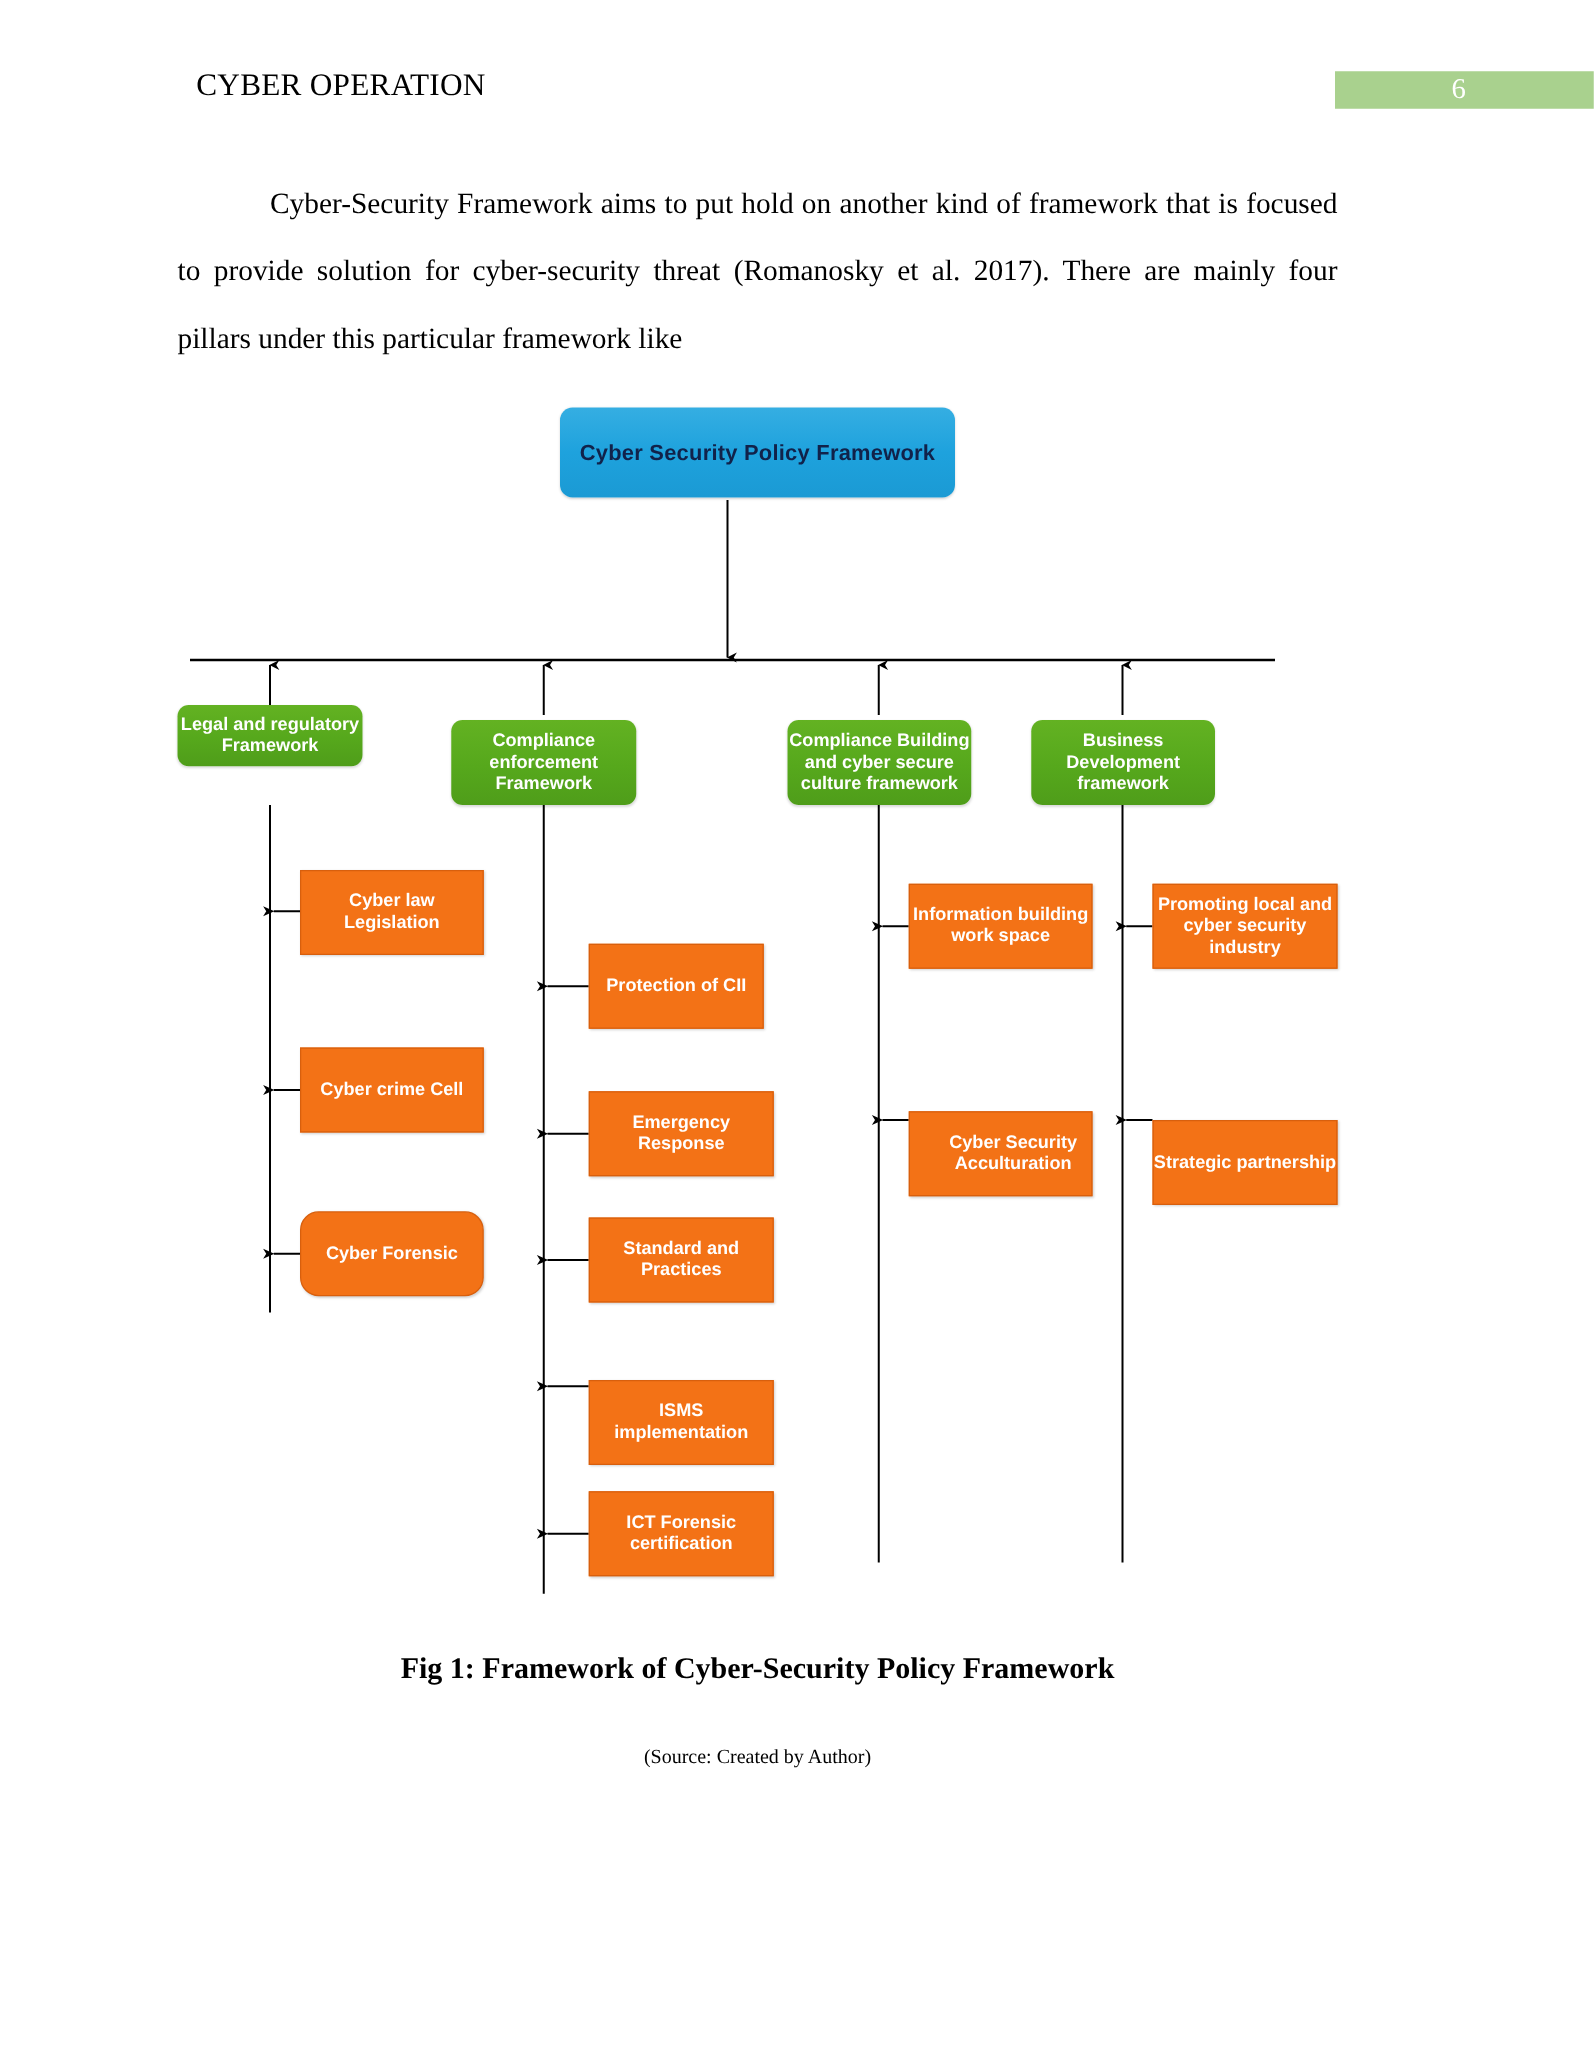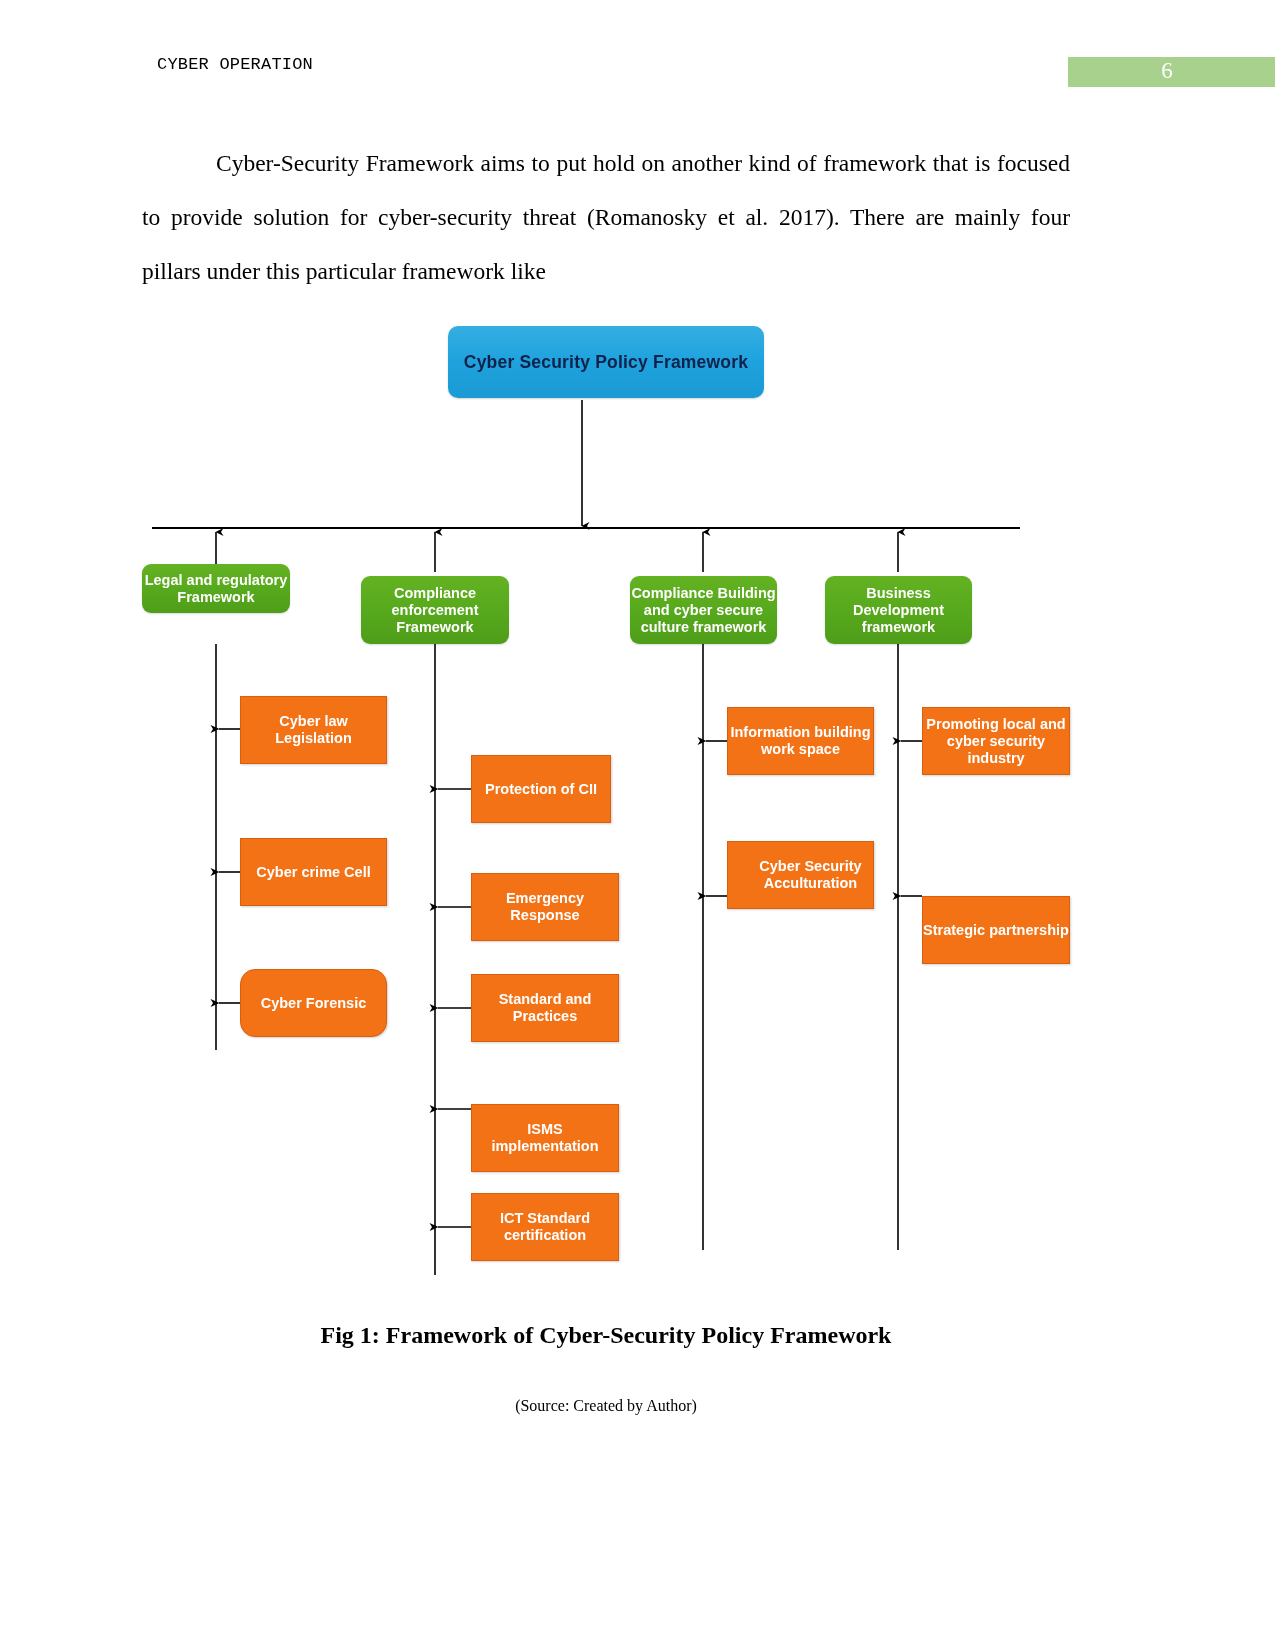--- a/index.html
+++ b/index.html
@@ -20,23 +20,23 @@
   #page-header {
     position: absolute;
     left: 0; top: 0;
     width: 1275px;
     height: 110px;
   }
   #running-head {
     position: absolute;
     left: 157px;
     top: 55px;
-    font-size: 17px;
+    font-size: 25px;
     letter-spacing: 0.2px;
-    font-family: Liberation Mono, monospace;
+    font-family: Liberation Serif, serif;
     white-space: nowrap;
   }
   #page-number-badge {
     position: absolute;
     left: 1068px;
     top: 57px;
     width: 207px;
     height: 30px;
     background: #a9d18e;
   }
@@ -226,27 +226,27 @@
   <div class="node-box node-leaf" style="left:471px; top:573px; width:148px; height:68px;">
     <span>Emergency Response</span>
   </div>
   <div class="node-box node-leaf" style="left:471px; top:674px; width:148px; height:68px;">
     <span>Standard and Practices</span>
   </div>
   <div class="node-box node-leaf" style="left:471px; top:775px; width:148px; height:68px;margin-top:29px;">
     <span>ISMS implementation</span>
   </div>
   <div class="node-box node-leaf" style="left:471px; top:893px; width:148px; height:68px;">
-    <span>ICT Standard certification</span>
+    <span>ICT Forensic certification</span>
   </div>
 
   <div class="node-box node-leaf" style="left:727px; top:407px; width:147px; height:68px;">
     <span>Information building work space</span>
   </div>
-  <div class="node-box node-leaf" style="left:727px; top:541px; width:147px; height:68px;padding-left:20px;">
+  <div class="node-box node-leaf" style="left:727px; top:589px; width:147px; height:68px;padding-left:20px;">
     <span>Cyber Security Acculturation</span>
   </div>
 
   <div class="node-box node-leaf" style="left:922px; top:407px; width:148px; height:68px;">
     <span>Promoting local and cyber security industry</span>
   </div>
   <div class="node-box node-leaf" style="left:922px; top:562px; width:148px; height:68px;margin-top:34px;">
     <span>Strategic partnership</span>
   </div>
 

